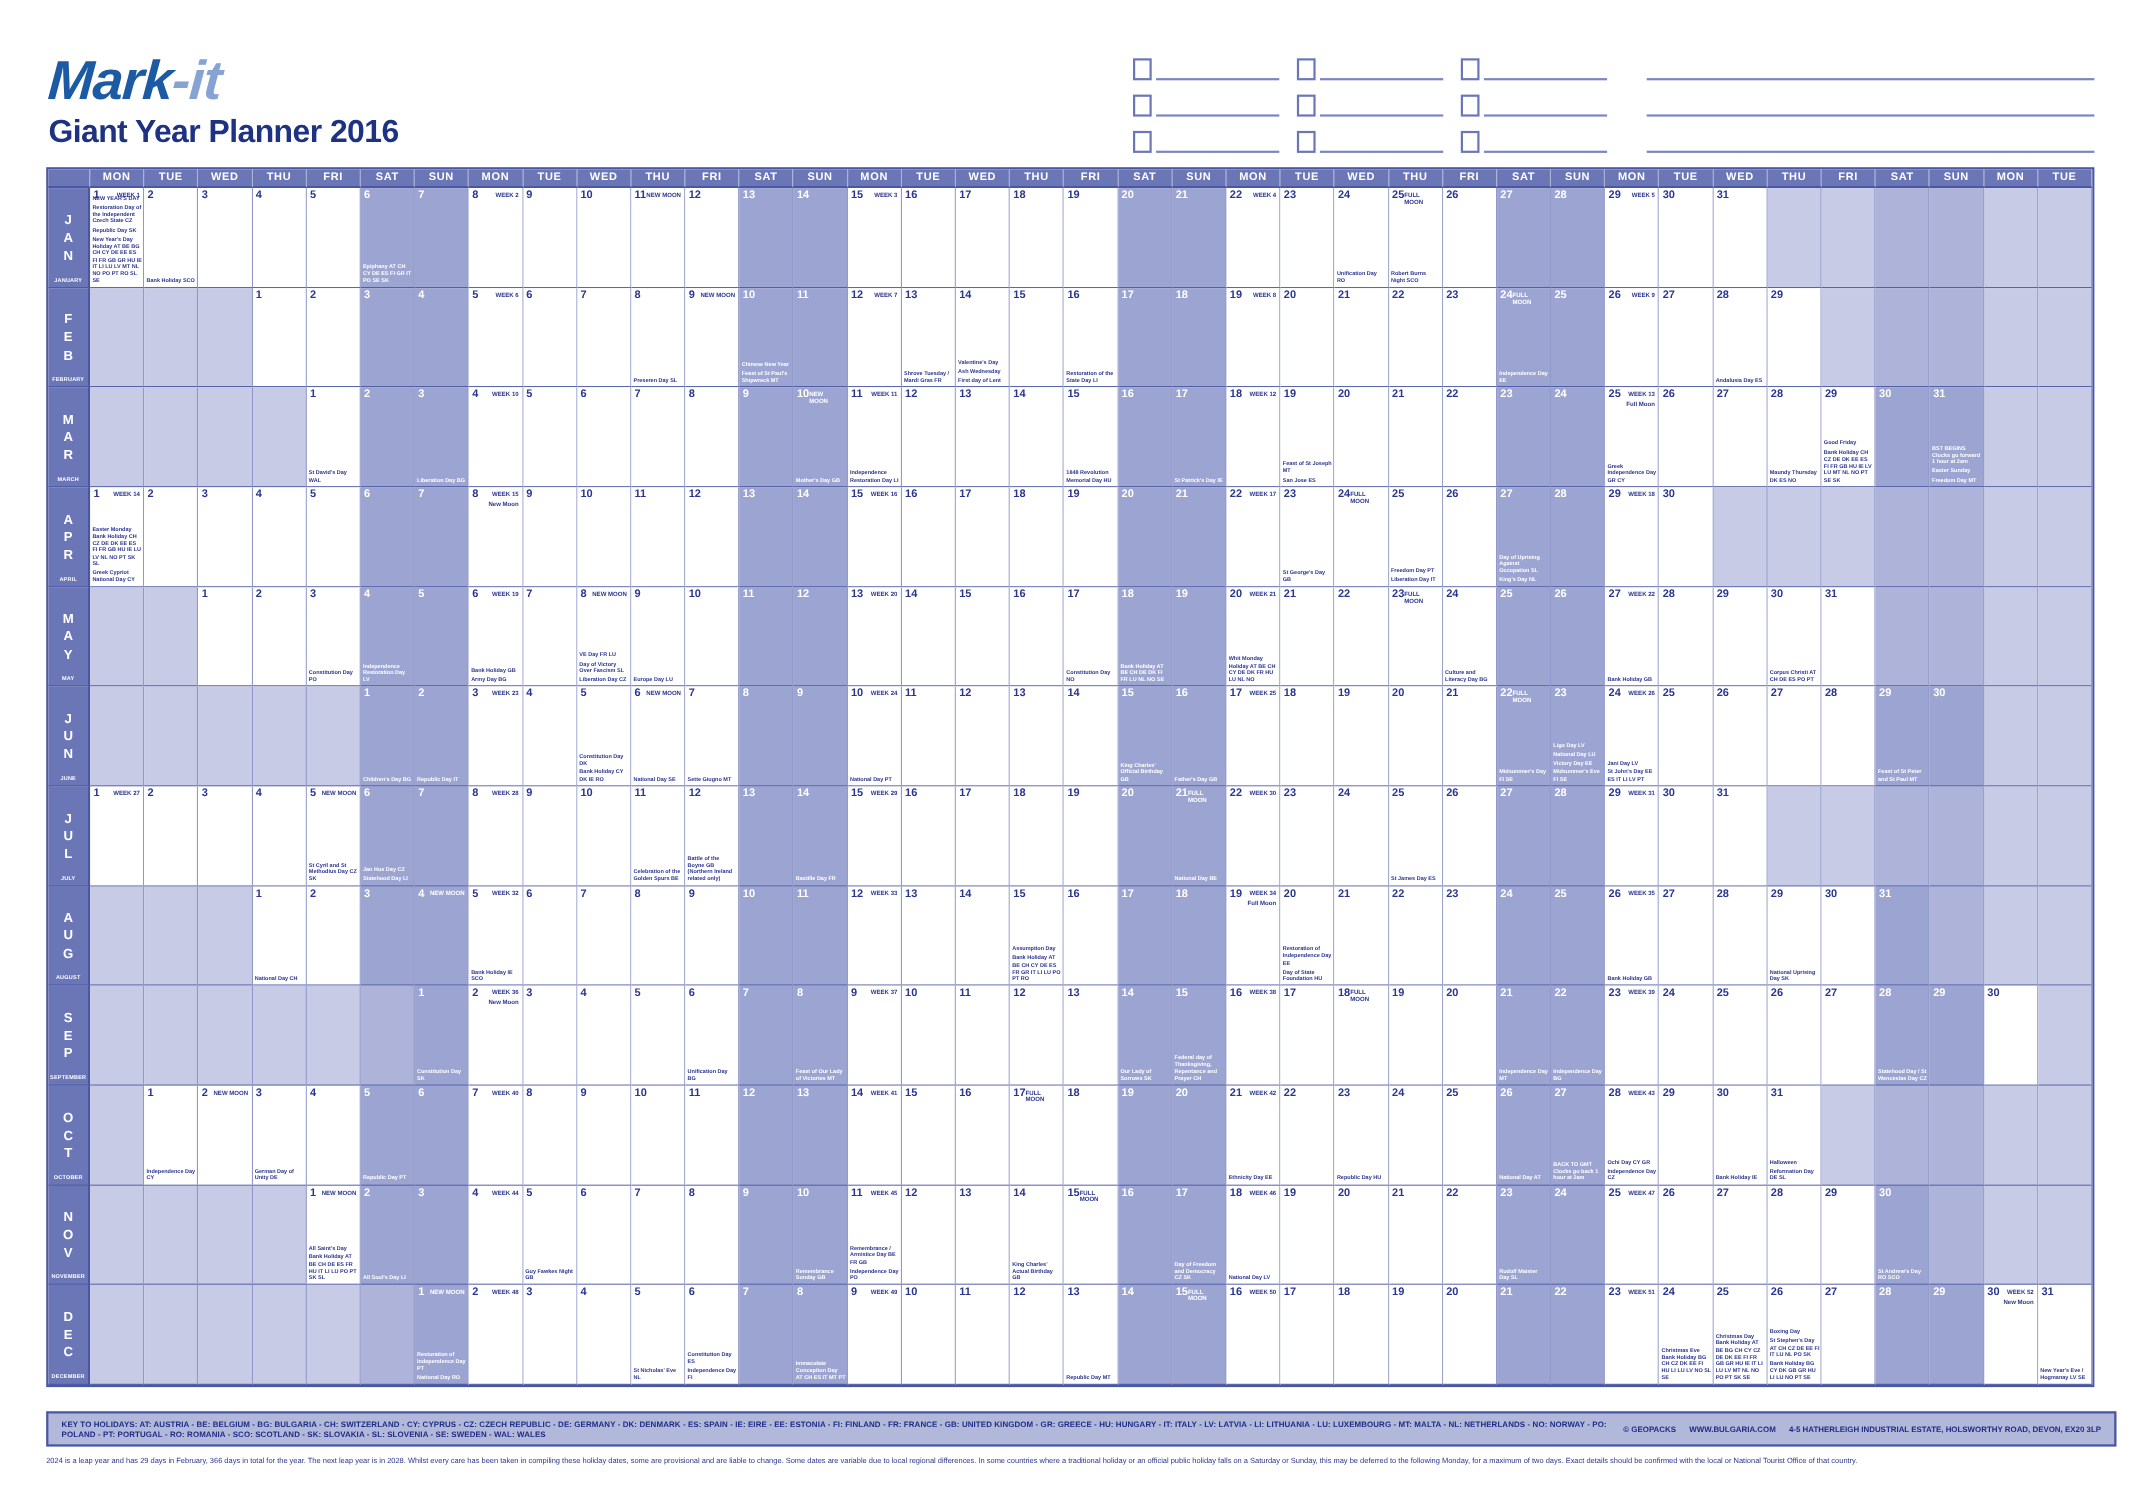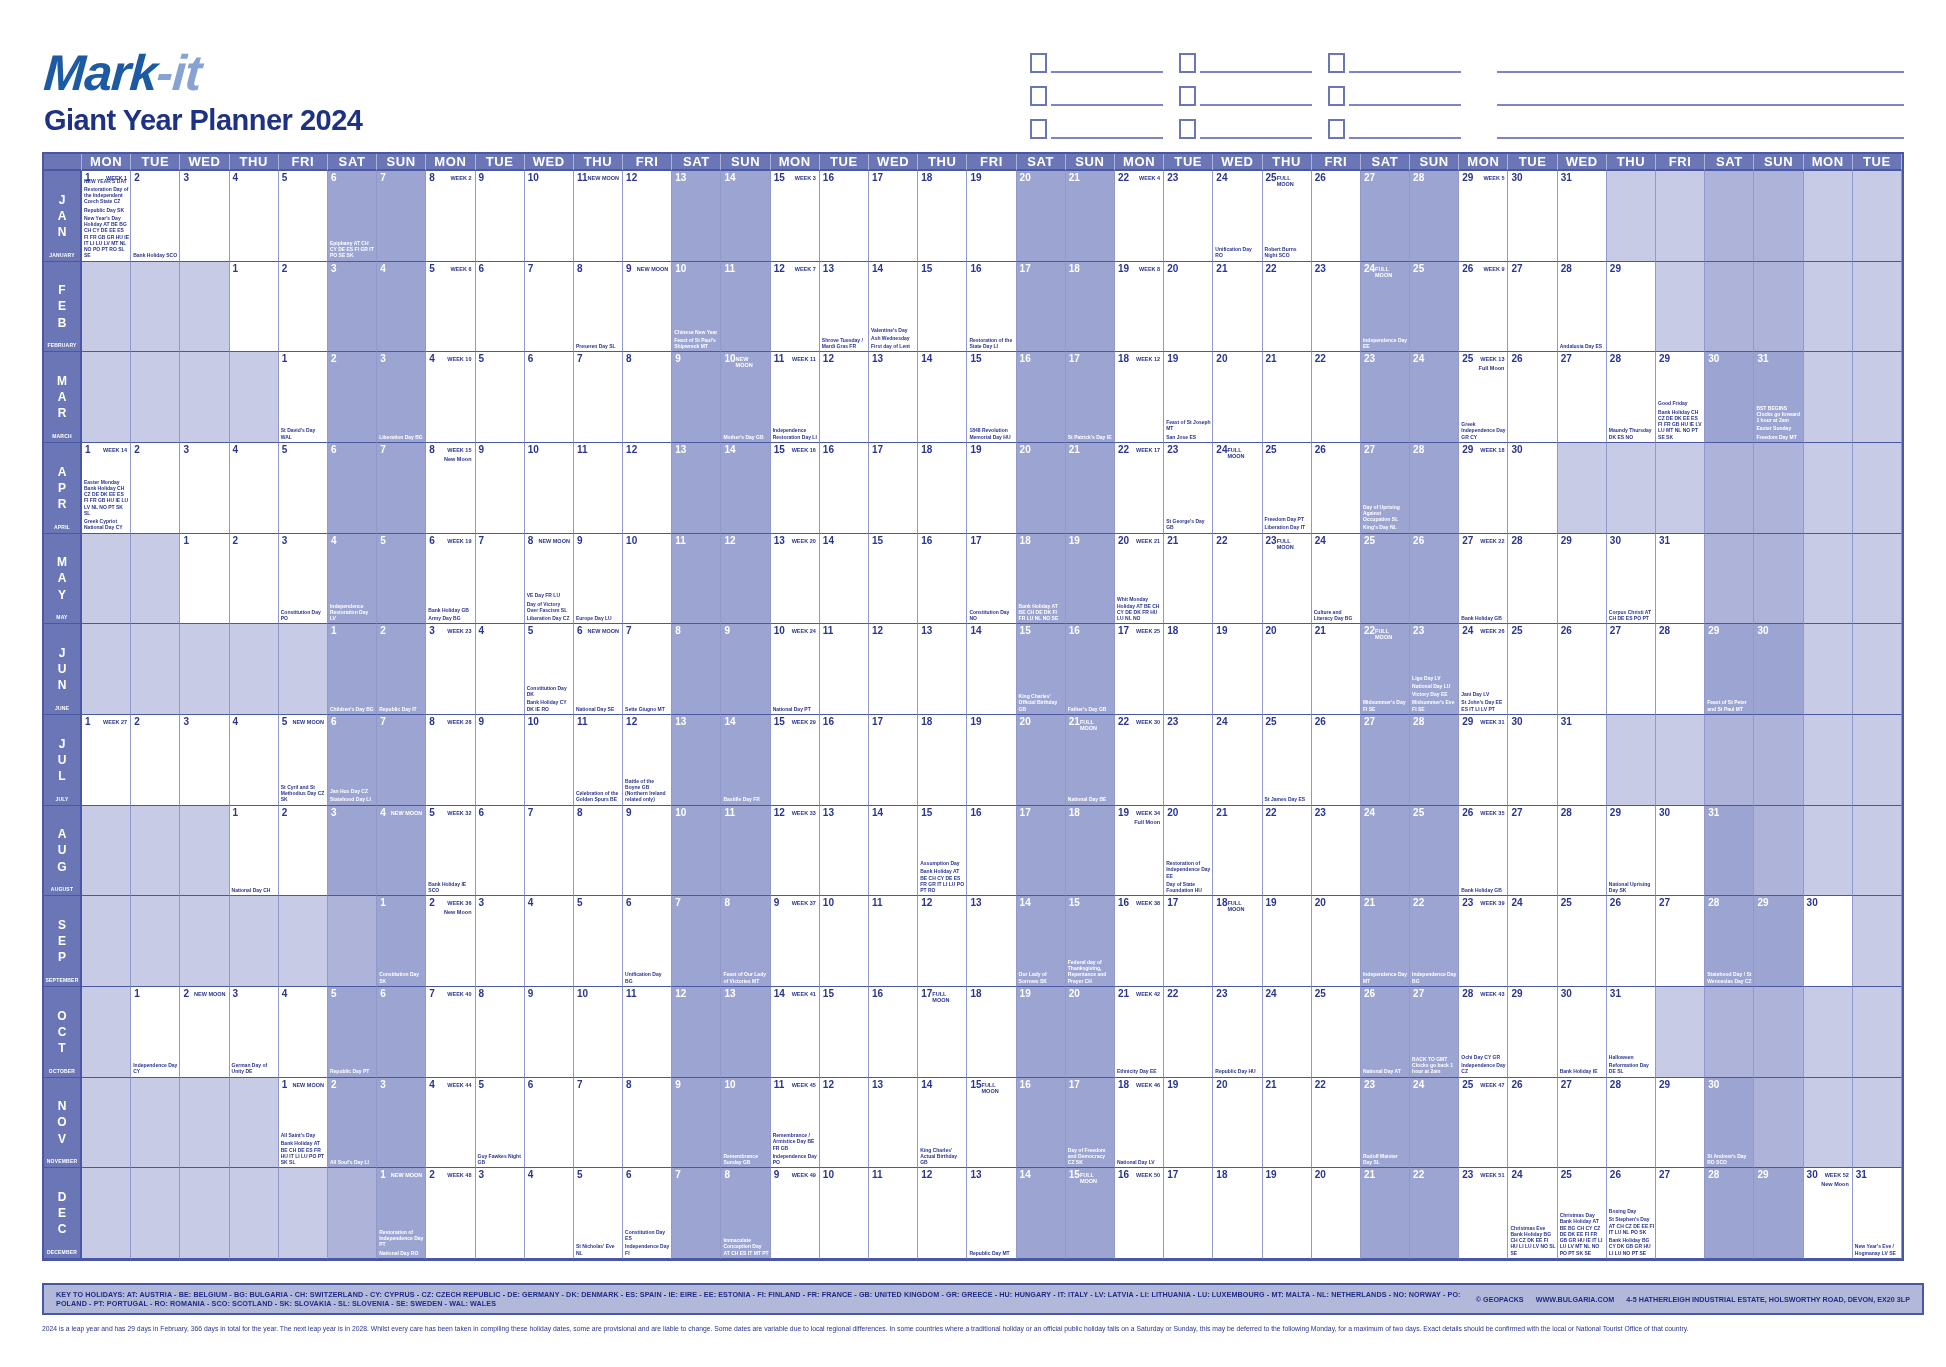--- a/index.html
+++ b/index.html
@@ -25,21 +25,21 @@
   .note-box{width:13px;height:16px;border:2.2px solid var(--header-bg);background:#fff;}
   .note-line{width:112px;border-bottom:2.2px solid var(--rule);margin-left:4px;}
   .note-longline{flex:1;border-bottom:2.2px solid var(--rule);margin-left:20px;}
 
   
   .grid{position:absolute;left:42px;top:152px;width:1862px;height:1109px;
         display:grid;grid-template-columns:38px repeat(37,1fr);grid-template-rows:17px repeat(12,1fr);
         border:2.5px solid var(--strong-line);box-sizing:border-box;background:#fff;}
   .hcell{background:var(--header-bg);border-right:1px solid rgba(255,255,255,.45);
          border-bottom:2px solid var(--strong-line);display:flex;align-items:center;justify-content:center;
-         font-size:13px;font-weight:700;color:#fff;letter-spacing:.6px;overflow:hidden;}
+         font-size:10px;font-weight:700;color:#fff;letter-spacing:.6px;overflow:hidden;}
   .mlabel{background:var(--header-bg);border-right:2px solid var(--strong-line);
           border-bottom:1.5px solid var(--strong-line);position:relative;color:#fff;
           display:flex;flex-direction:column;align-items:center;justify-content:center;overflow:hidden;}
   .mletters{font-size:12px;font-weight:700;line-height:1.35;text-align:center;white-space:pre-line;}
   .mname{position:absolute;bottom:3px;left:0;right:0;text-align:center;font-size:5px;font-weight:700;letter-spacing:.2px;}
   .cell{position:relative;background:#fff;border-right:1px solid var(--grid-line);
         border-bottom:1.5px solid var(--strong-line);overflow:hidden;box-sizing:border-box;}
   .cell.weekend{background:var(--weekend-bg);}
   .cell.out{background:var(--out-bg);}
   .cell.out.weekend{background:var(--outweekend-bg);}
@@ -57,21 +57,21 @@
           padding:0 12px;color:#1f2c86;font-size:7.2px;font-weight:700;}
   .keyline{flex:1;letter-spacing:.1px;}
   .keymeta{margin-left:12px;white-space:nowrap;}
   .disclaimer{position:absolute;left:42px;top:1325px;width:1862px;font-size:6.8px;color:var(--ink);}
 </style>
 </head>
 <body>
 
 <div class="masthead">
   <div class="logo"><span class="p1">Mark</span><span class="p2">-it</span></div>
-  <div class="subtitle">Giant Year Planner 2024</div>
+  <div class="subtitle">Giant Year Planner 2016</div>
 </div>
 
 <div class="notes" id="notes">
     <div class="note-row">
       <div class="note-group">
         <div class="note-box"></div>
         <div class="note-line"></div>
       </div>
       <div class="note-group">
         <div class="note-box"></div>

